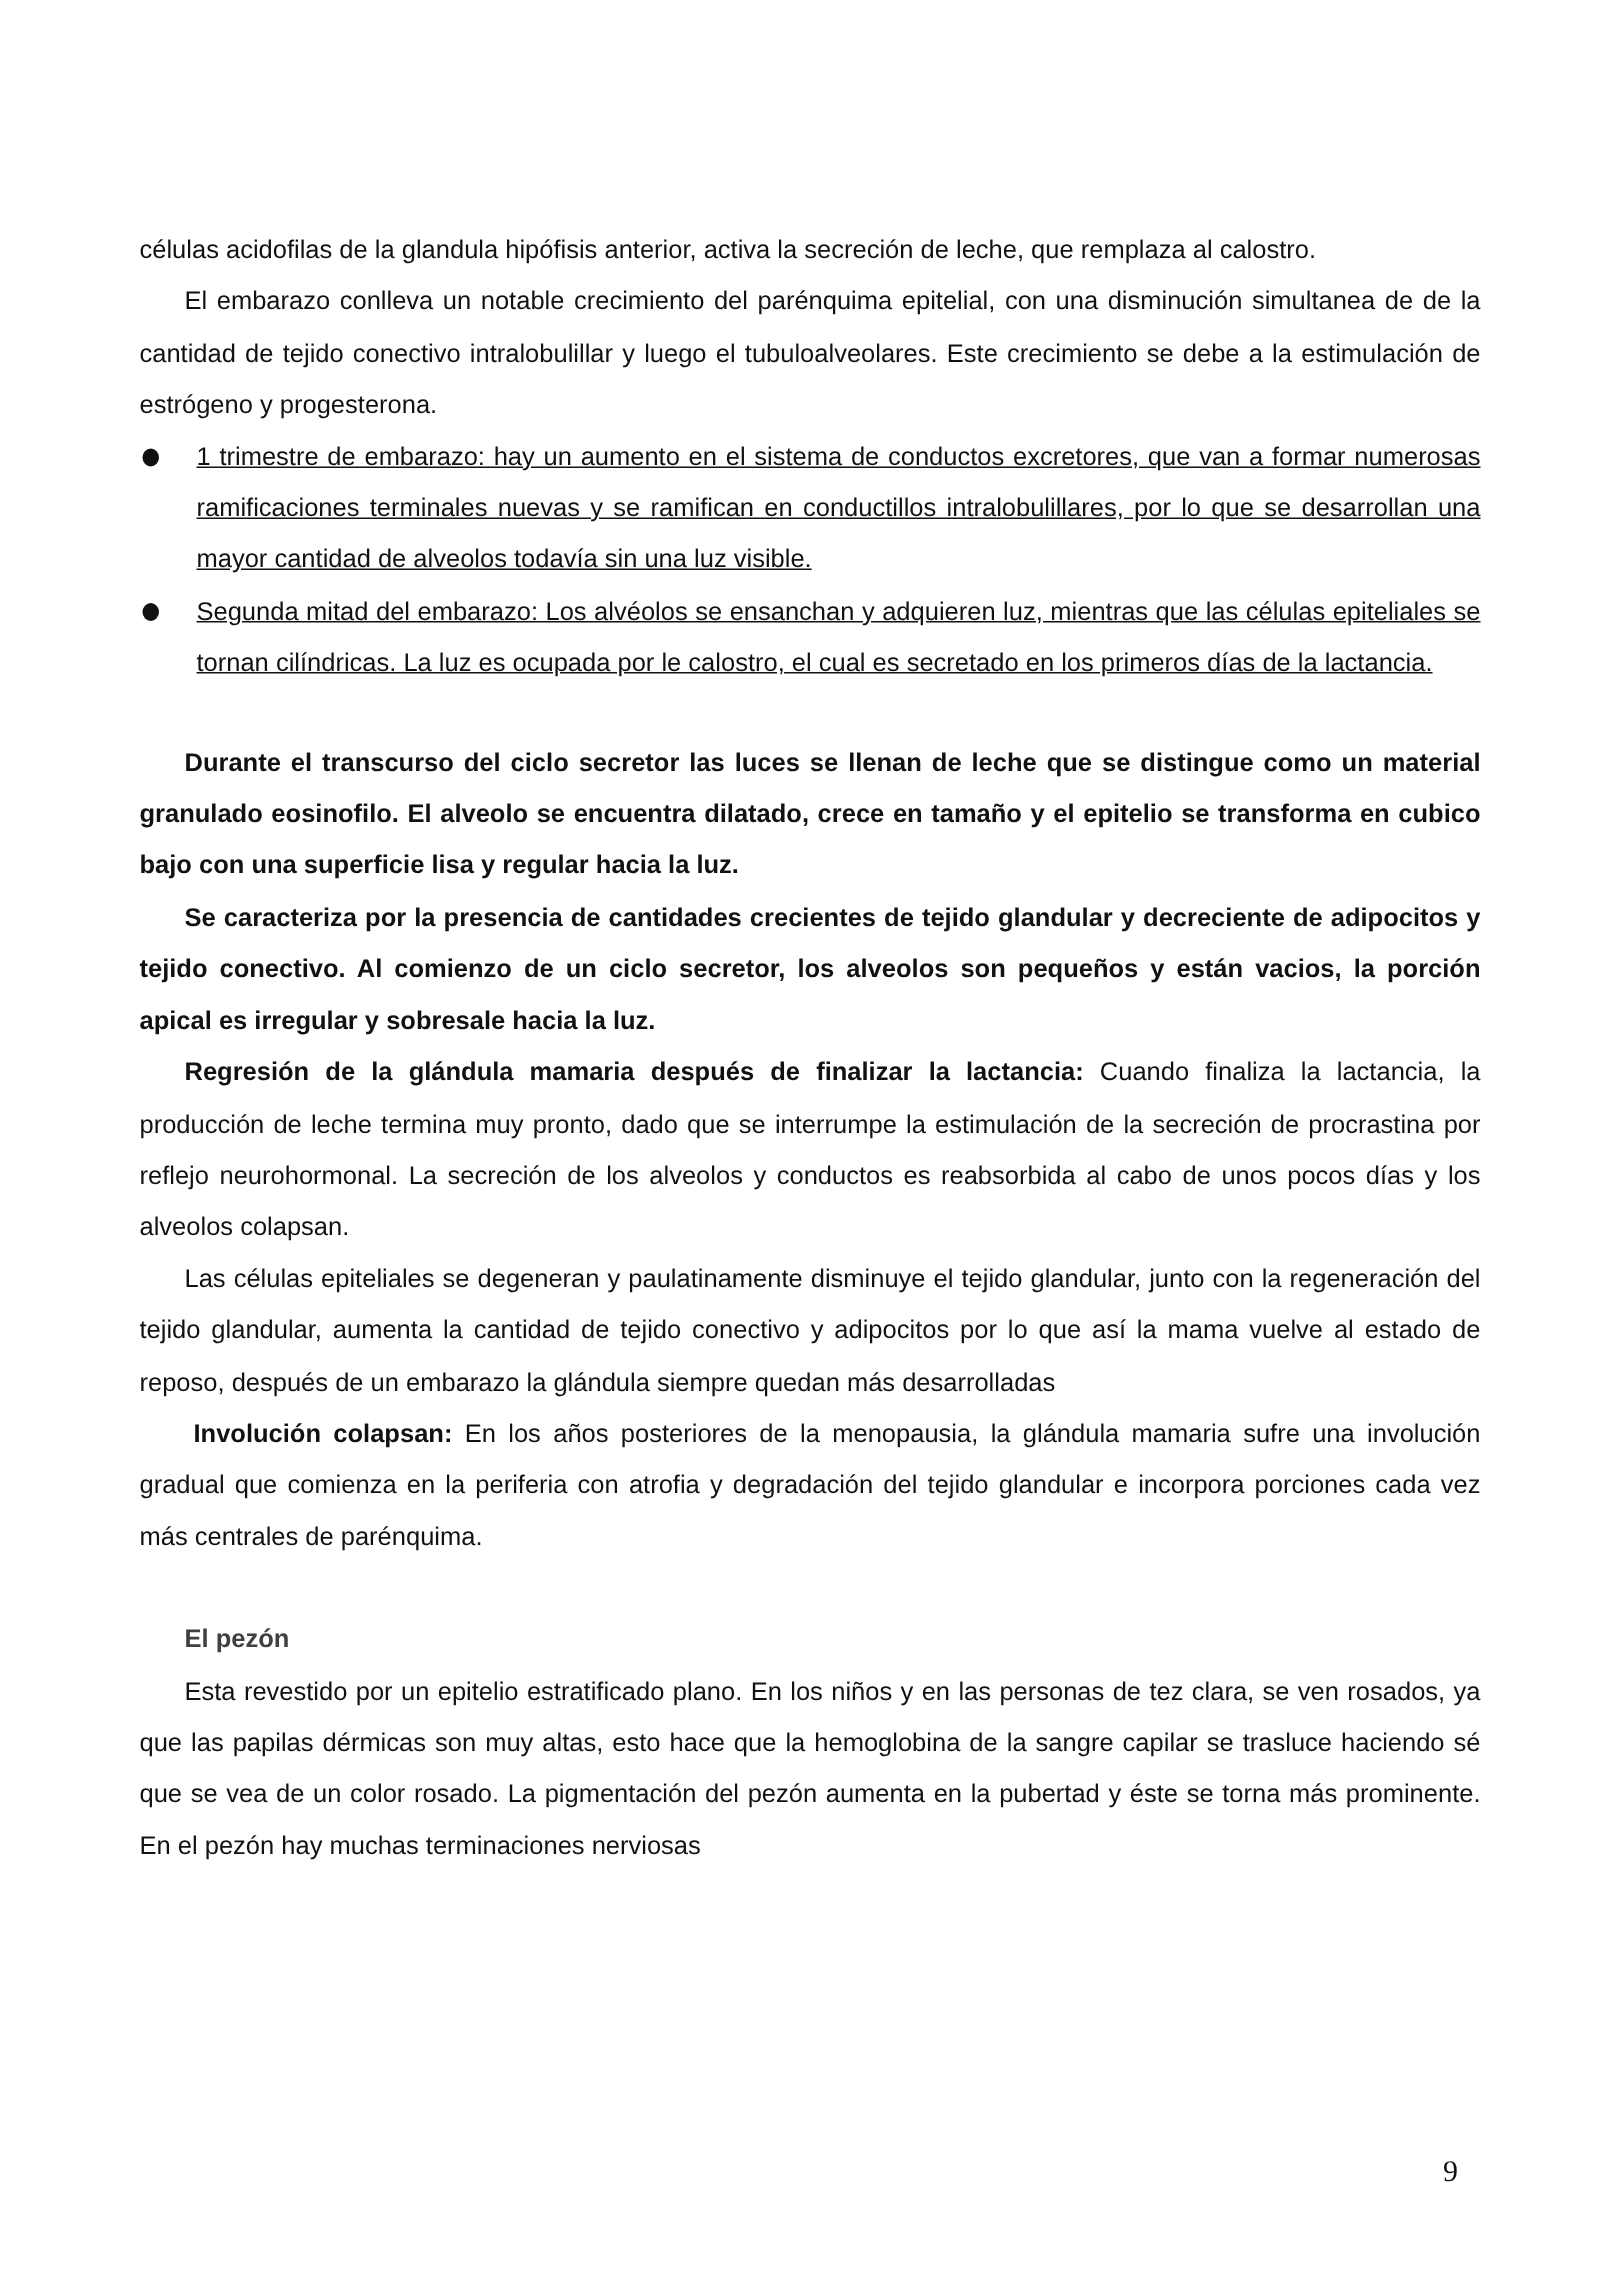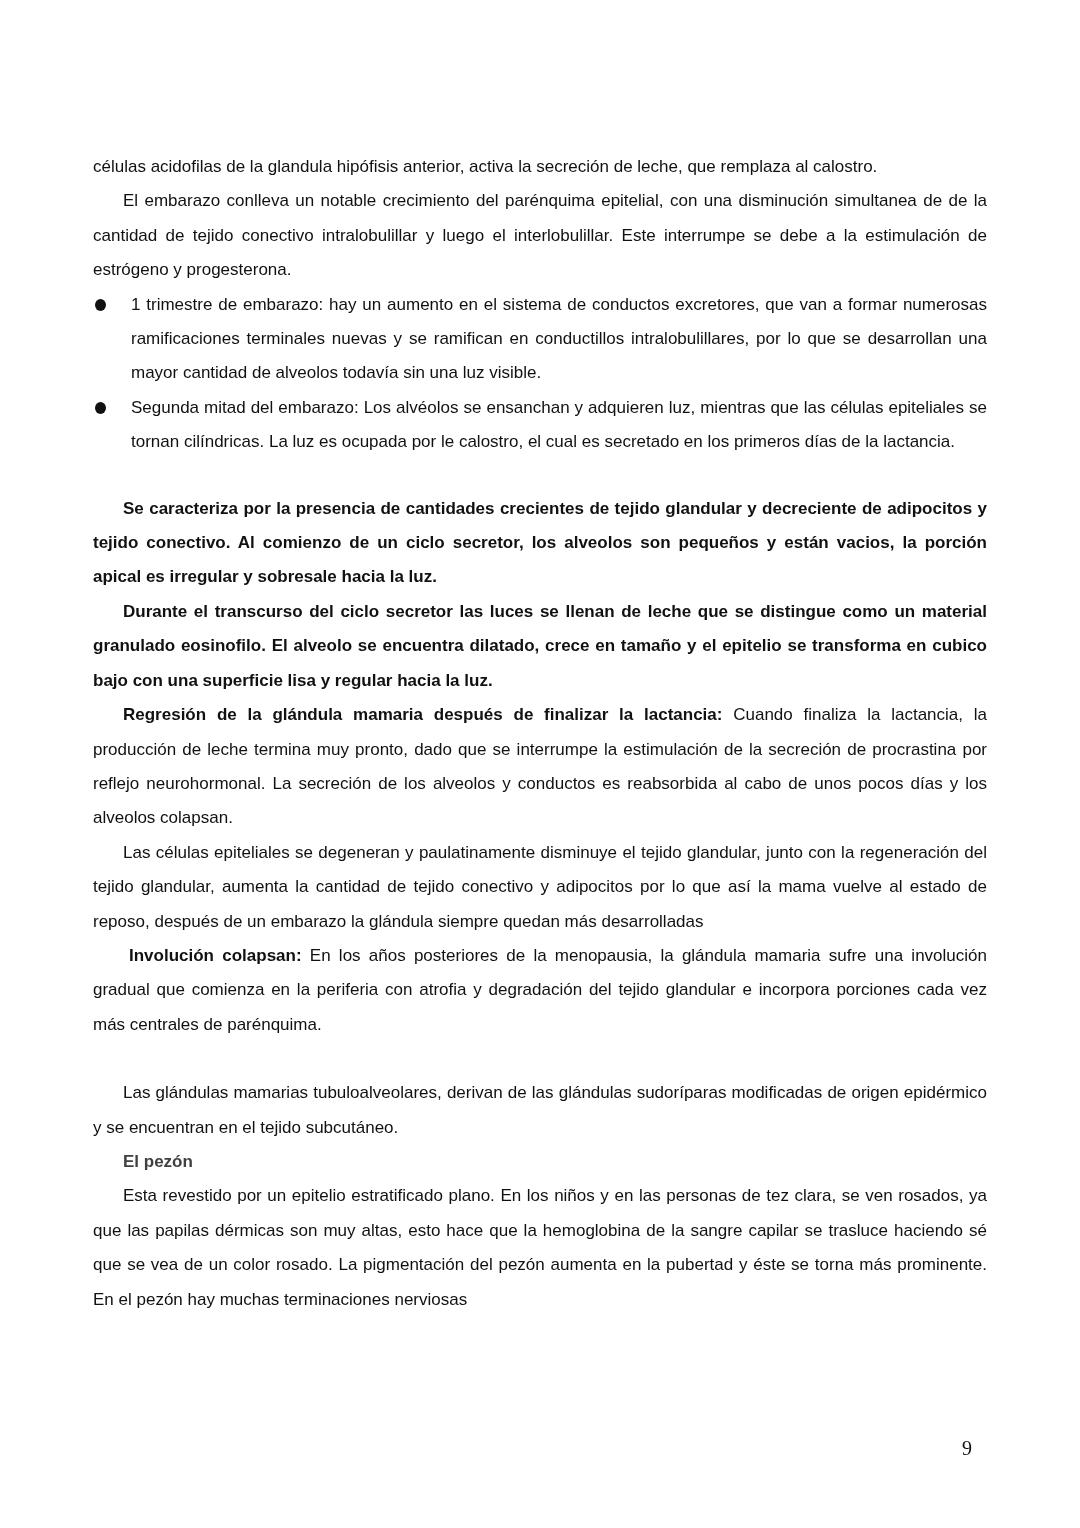--- a/index.html
+++ b/index.html
@@ -35,20 +35,21 @@
     .gap-big { height: 32px; }
     ul.bullets {
       list-style: none;
       margin: 0;
       padding: 0;
     }
     ul.bullets li {
       position: relative;
       padding-left: 38px;
       text-align: justify;
+      text-decoration: underline;
     }
     ul.bullets li .dot {
       position: absolute;
       left: 2px;
       top: 11px;
       width: 11px;
       height: 12px;
       border-radius: 50%;
       background: #111111;
     }
@@ -64,44 +65,43 @@
       font-family: "Liberation Serif", serif;
       font-size: 20px;
       color: #111111;
     }
   </style>
 </head>
 <body>
 
 <div class="page">
   <p>células acidofilas de la glandula hipófisis anterior, activa la secreción de leche, que remplaza al calostro.</p>
-  <p class="indent">El embarazo conlleva un notable crecimiento del parénquima epitelial, con una disminución simultanea de de la cantidad de tejido conectivo intralobulillar y luego el interlobulillar. Este interrumpe se debe a la estimulación de estrógeno y progesterona.</p>
+  <p class="indent">El embarazo conlleva un notable crecimiento del parénquima epitelial, con una disminución simultanea de de la cantidad de tejido conectivo intralobulillar y luego el tubuloalveolares. Este crecimiento se debe a la estimulación de estrógeno y progesterona.</p>
 
   <ul class="bullets">
     <li>
       <span class="dot"></span>
       <span>1 trimestre de embarazo: hay un aumento en el sistema de conductos excretores, que van a formar numerosas ramificaciones terminales nuevas y se ramifican en conductillos intralobulillares, por lo que se desarrollan una mayor cantidad de alveolos todavía sin una luz visible.</span>
     </li>
     <li>
       <span class="dot"></span>
       <span>Segunda mitad del embarazo: Los alvéolos se ensanchan y adquieren luz, mientras que las células epiteliales se tornan cilíndricas. La luz es ocupada por le calostro, el cual es secretado en los primeros días de la lactancia.</span>
     </li>
   </ul>
 
   <div class="gap-big"></div>
 
+  <p class="indent bold">Durante el transcurso del ciclo secretor las luces se llenan de leche que se distingue como un material granulado eosinofilo. El alveolo se encuentra dilatado, crece en tamaño y el epitelio se transforma en cubico bajo con una superficie lisa y regular hacia la luz.</p>
   <p class="indent bold">Se caracteriza por la presencia de cantidades crecientes de tejido glandular y decreciente de adipocitos y tejido conectivo. Al comienzo de un ciclo secretor, los alveolos son pequeños y están vacios, la porción apical es irregular y sobresale hacia la luz.</p>
-  <p class="indent bold">Durante el transcurso del ciclo secretor las luces se llenan de leche que se distingue como un material granulado eosinofilo. El alveolo se encuentra dilatado, crece en tamaño y el epitelio se transforma en cubico bajo con una superficie lisa y regular hacia la luz.</p>
 
   <p class="indent"><span class="bold">Regresión de la glándula mamaria después de finalizar la lactancia:</span><span> Cuando finaliza la lactancia, la producción de leche termina muy pronto, dado que se interrumpe la estimulación de la secreción de procrastina por reflejo neurohormonal. La secreción de los alveolos y conductos es reabsorbida al cabo de unos pocos días y los alveolos colapsan.</span></p>
 
   <p class="indent">Las células epiteliales se degeneran y paulatinamente disminuye el tejido glandular, junto con la regeneración del tejido glandular, aumenta la cantidad de tejido conectivo y adipocitos por lo que así la mama vuelve al estado de reposo, después de un embarazo la glándula siempre quedan más desarrolladas</p>
 
   <p class="indent-36"><span class="bold">Involución colapsan:</span><span> En los años posteriores de la menopausia, la glándula mamaria sufre una involución gradual que comienza en la periferia con atrofia y degradación del tejido glandular e incorpora porciones cada vez más centrales de parénquima.</span></p>
 
   <div class="gap"></div>
 
-  <p class="indent">Las glándulas mamarias tubuloalveolares, derivan de las glándulas sudoríparas modificadas de origen epidérmico y se encuentran en el tejido subcutáneo.</p>
   <p class="red-heading">El pezón</p>
   <p class="indent">Esta revestido por un epitelio estratificado plano.  En los niños y en las personas de tez clara, se ven rosados, ya que las papilas dérmicas son muy altas, esto hace que la hemoglobina de la sangre capilar se trasluce haciendo sé que se vea de un color rosado. La pigmentación del pezón aumenta en la pubertad y éste se torna más prominente. En el pezón hay muchas terminaciones nerviosas</p>
 </div>
 
 <div class="page-number">9</div>
 
 </body></html>

